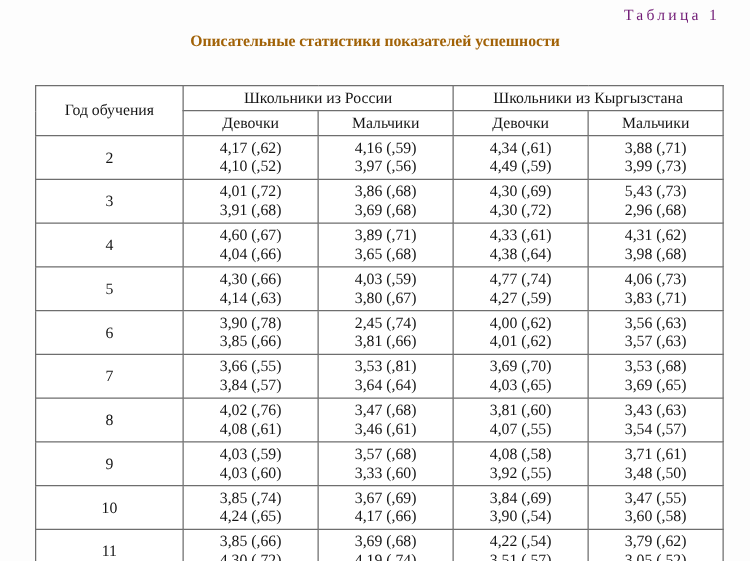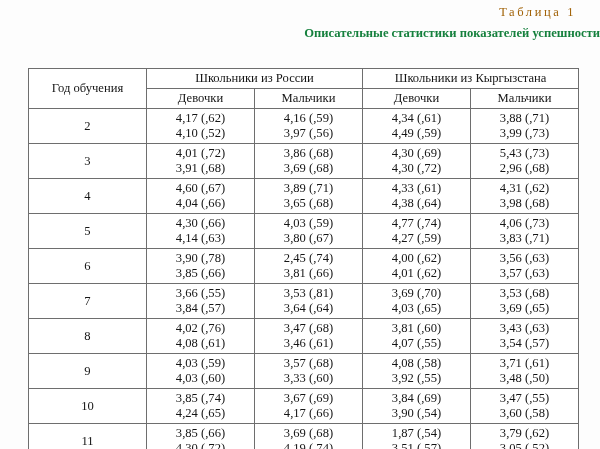--- a/index.html
+++ b/index.html
@@ -23,36 +23,36 @@
     background: #fdfdfd;
   }
 
   
   .table-number {
     position: absolute;
     top: 5px;
     right: 24px;
     font-size: 12.5px;
     letter-spacing: 2.6px;
-    color: #a16207;
+    color: #701a75;
     white-space: nowrap;
     font-family: "Liberation Serif", "DejaVu Serif", serif;
   }
 
   
   .caption {
     position: absolute;
     top: 26px;
     left: 0;
     width: 600px;
-    text-align: right;
+    text-align: center;
     font-weight: bold;
     font-size: 12.6px;
     line-height: 15.5px;
-    color: #15803d;
+    color: #a16207;
   }
   .caption-line { display: block; }
 
   
   .table-wrap {
     position: absolute;
     left: 28px;
     top: 68px;
     width: 550px;
   }
@@ -326,21 +326,21 @@
           <td class="year-cell">11</td>
           <td class="data-cell">
             <span class="val">3,85 (,66)</span>
             <span class="val">4,30 (,72)</span>
           </td>
           <td class="data-cell">
             <span class="val">3,69 (,68)</span>
             <span class="val">4,19 (,74)</span>
           </td>
           <td class="data-cell">
-            <span class="val">1,87 (,54)</span>
+            <span class="val">4,22 (,54)</span>
             <span class="val">3,51 (,57)</span>
           </td>
           <td class="data-cell">
             <span class="val">3,79 (,62)</span>
             <span class="val">3,05 (,52)</span>
           </td>
         </tr>
 
       </tbody>
     </table>

